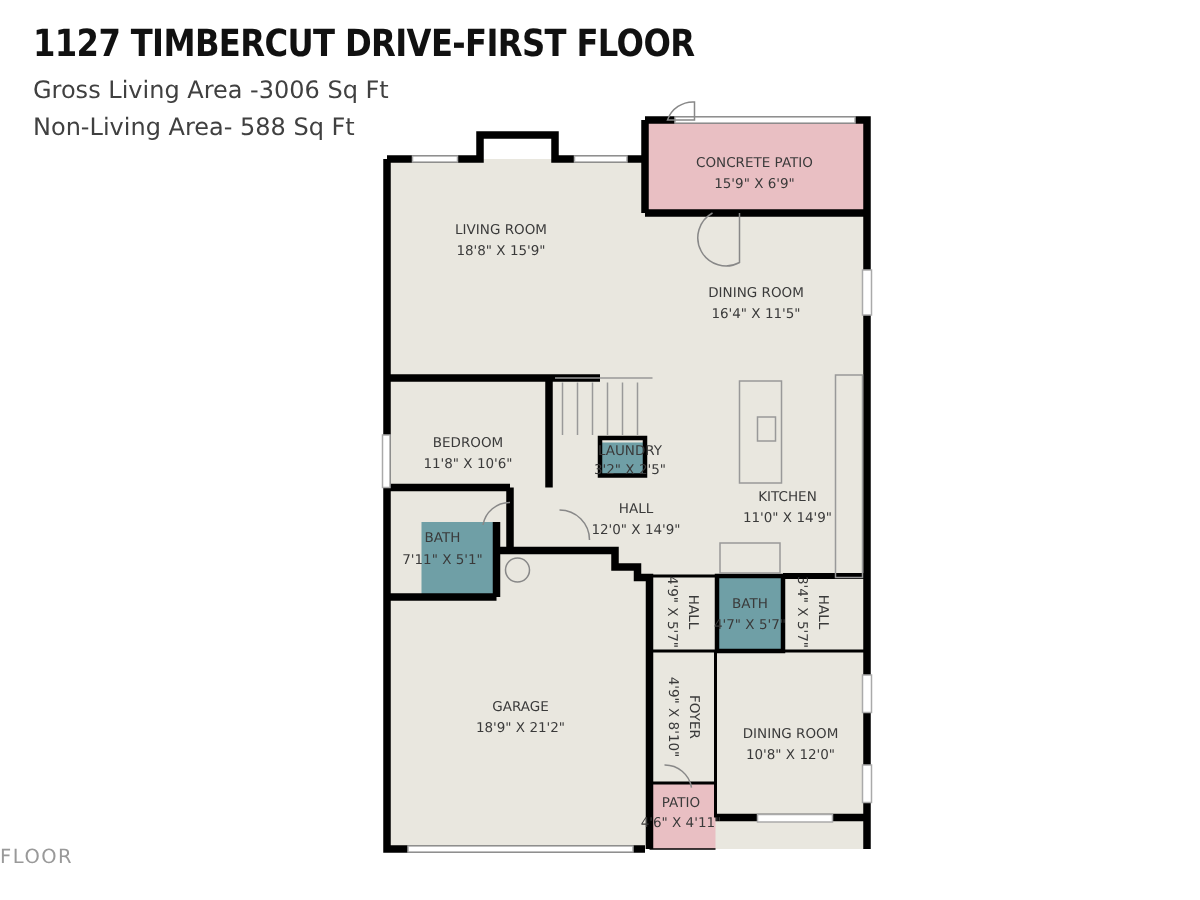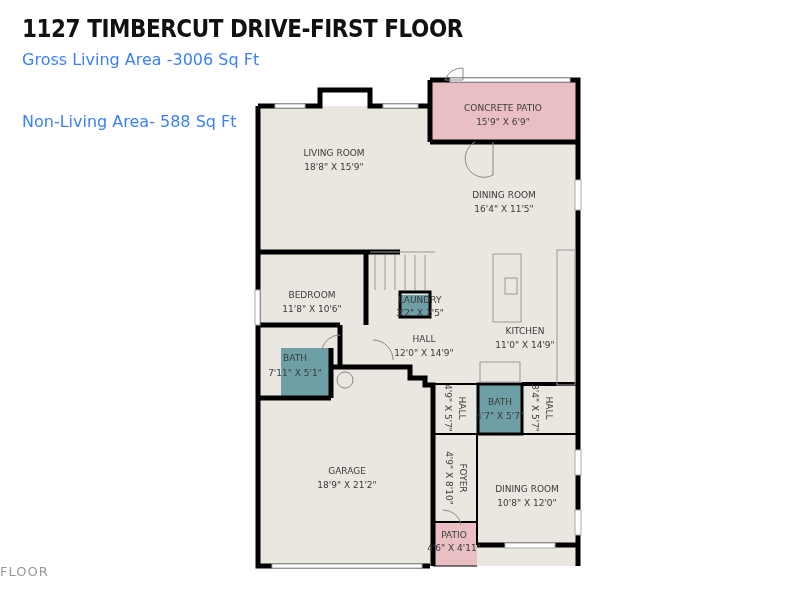--- a/index.html
+++ b/index.html
@@ -1,27 +1,27 @@
 <!DOCTYPE html>
 <html><head>
 <meta charset="utf-8">
 <style>
   html, body { margin:0; padding:0; background:#ffffff; }
   body { width:800px; height:600px; position:relative; overflow:hidden; font-family:"Liberation Sans", sans-serif; }
   .title { position:absolute; left:22px; top:14px; font-family:"DejaVu Sans", sans-serif; font-weight:bold; font-size:25px; letter-spacing:-0.5px; color:#111; transform:scaleX(0.86); transform-origin:left top; white-space:nowrap; }
-  .sub { position:absolute; left:22px; font-family:"DejaVu Sans", sans-serif; font-size:16px; color:#3b82f6; white-space:nowrap; }
+  .sub { position:absolute; left:22px; font-family:"DejaVu Sans", sans-serif; font-size:16px; color:#404040; white-space:nowrap; }
   .watermark { position:absolute; left:0; top:564px; font-size:13px; color:#999; letter-spacing:1px; font-family:"DejaVu Sans", sans-serif; }
   svg text { font-family:"DejaVu Sans", sans-serif; fill:#3a3a3a; }
 </style>
 </head>
 <body>
 
 <div class="title">1127 TIMBERCUT DRIVE-FIRST FLOOR</div>
 <div class="sub" style="top:50px;">Gross Living Area -3006 Sq Ft</div>
-<div class="sub" style="top:75px;margin-top:37px;">Non-Living Area- 588 Sq Ft</div>
+<div class="sub" style="top:75px;">Non-Living Area- 588 Sq Ft</div>
 <div class="watermark">FLOOR</div>
 
 <svg width="800" height="600" viewBox="0 0 800 600" style="position:absolute;left:0;top:0;">
 
   <g>
     <rect x="258" y="106" width="320" height="460" fill="#e9e7df"></rect>
     <rect x="430" y="80" width="148" height="62" fill="#e9bfc3"></rect>
     <rect x="433" y="522" width="44" height="44" fill="#e9bfc3"></rect>
     <rect x="281" y="348" width="50" height="49" fill="#6f9fa6"></rect>
     <rect x="400" y="295" width="30" height="22" fill="#6f9fa6"></rect>

